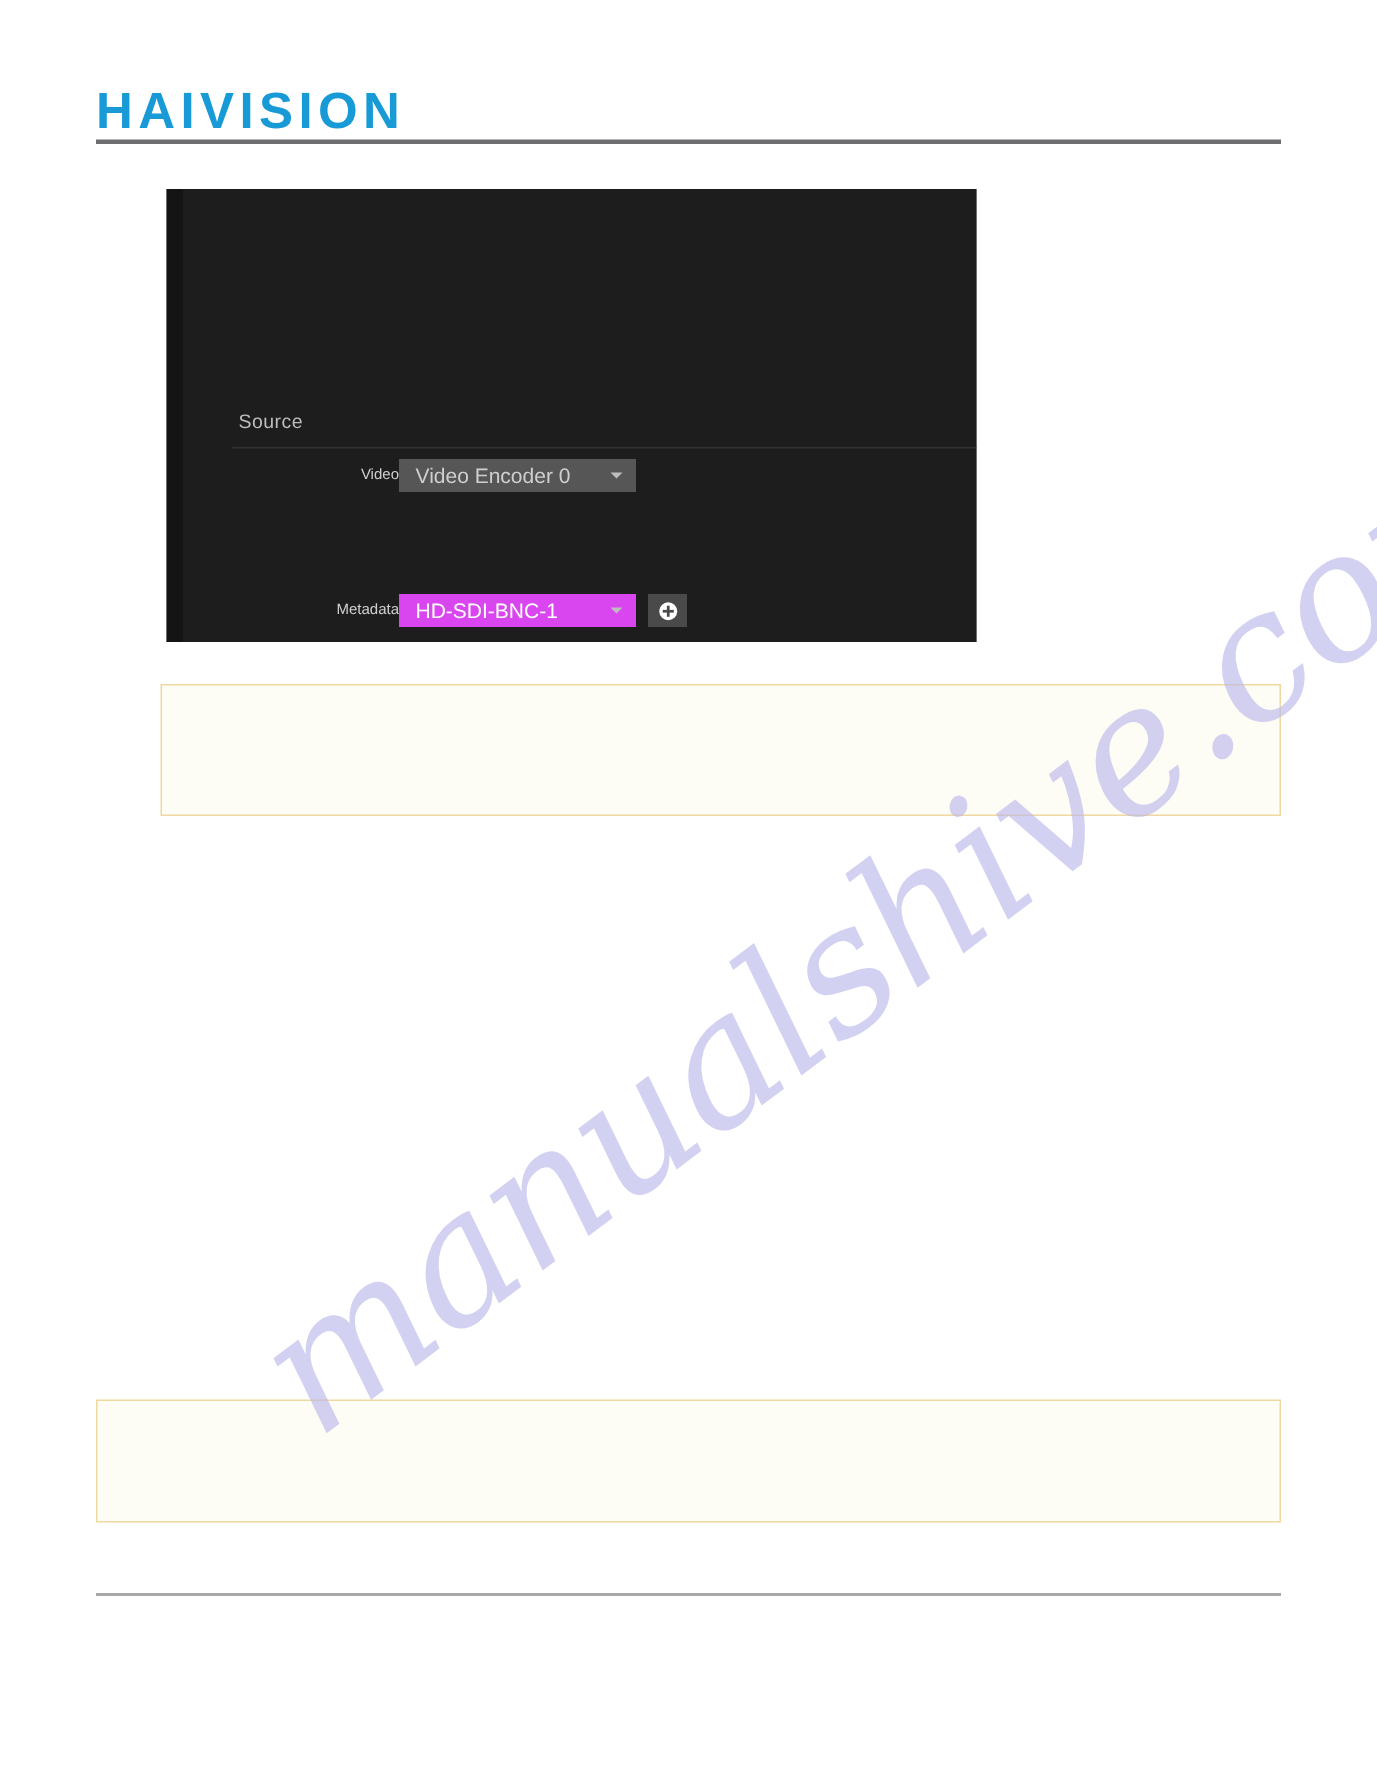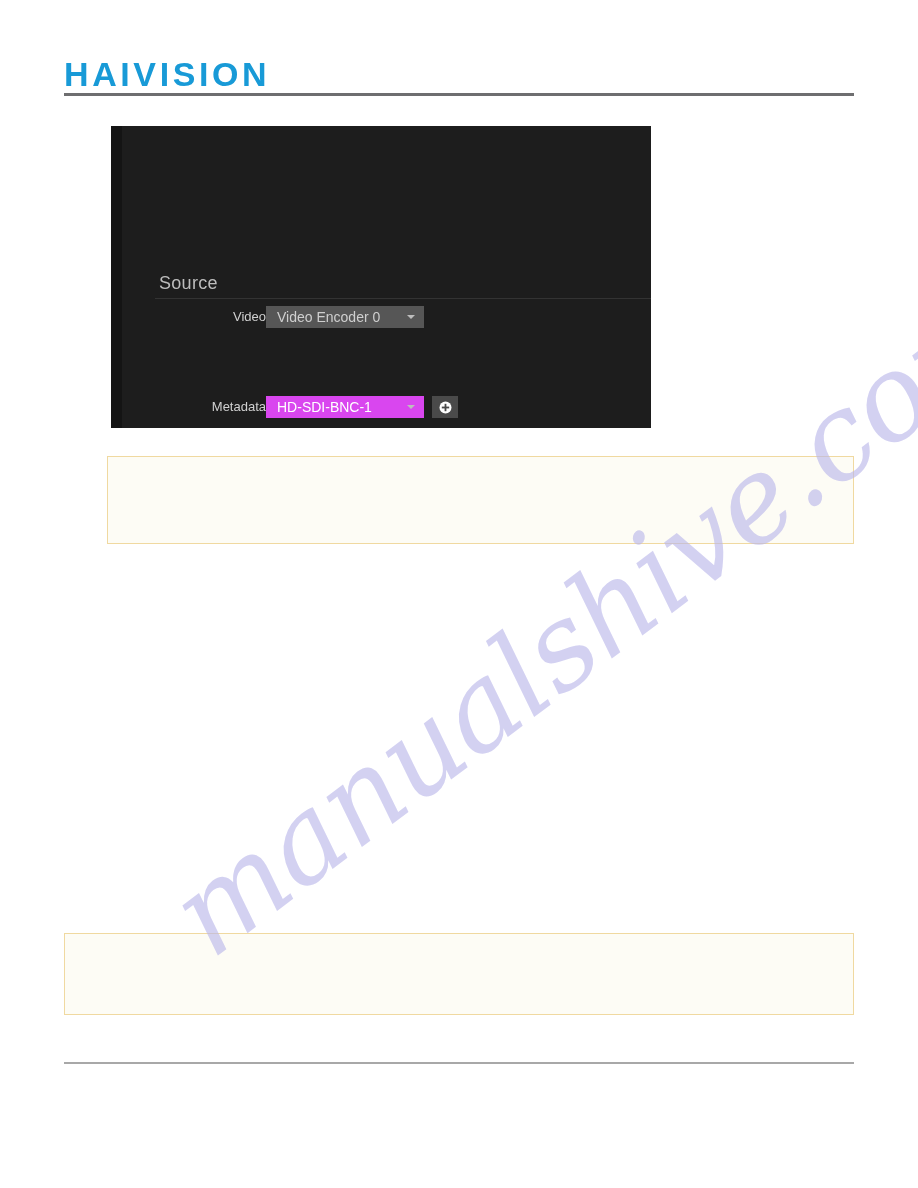--- a/index.html
+++ b/index.html
@@ -66,21 +66,21 @@
     left: 11px;
     top: 0;
     width: 529px;
     height: 302px;
     background: #1d1d1d;
   }
 
   .section-head {
     position: absolute;
     color: #bdbdbd;
-    font-size: 18px;
+    font-size: 13px;
     letter-spacing: .3px;
     white-space: nowrap;
   }
   .section-rule {
     position: absolute;
     height: 1px;
     background: #333333;
   }
 
   
@@ -93,21 +93,21 @@
     left: 0;
     height: 22px;
   }
   .field-label {
     position: absolute;
     right: 0;
     top: 0;
     width: 140px;
     text-align: right;
     color: #d0d0d0;
-    font-size: 13px;
+    font-size: 10px;
     line-height: 22px;
     white-space: nowrap;
   }
   .select-box {
     position: absolute;
     width: 158px;
     height: 22px;
     background: #565656;
     border: none;
     box-sizing: border-box;

